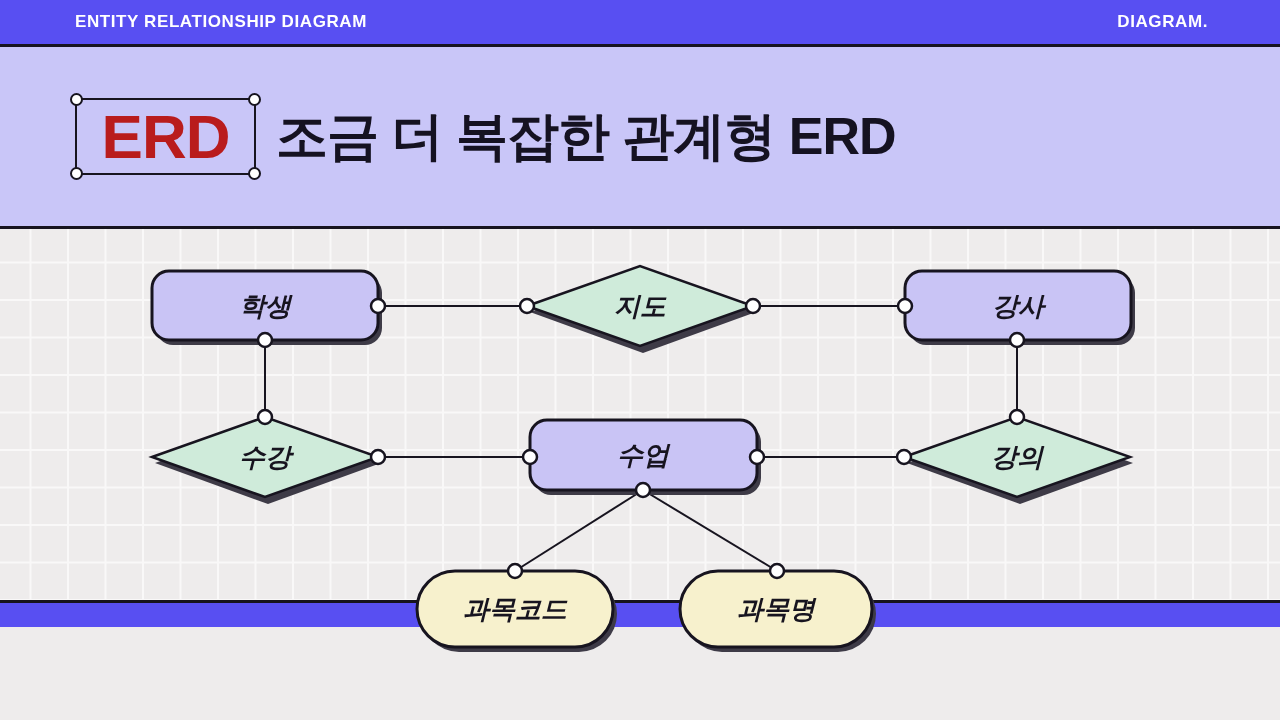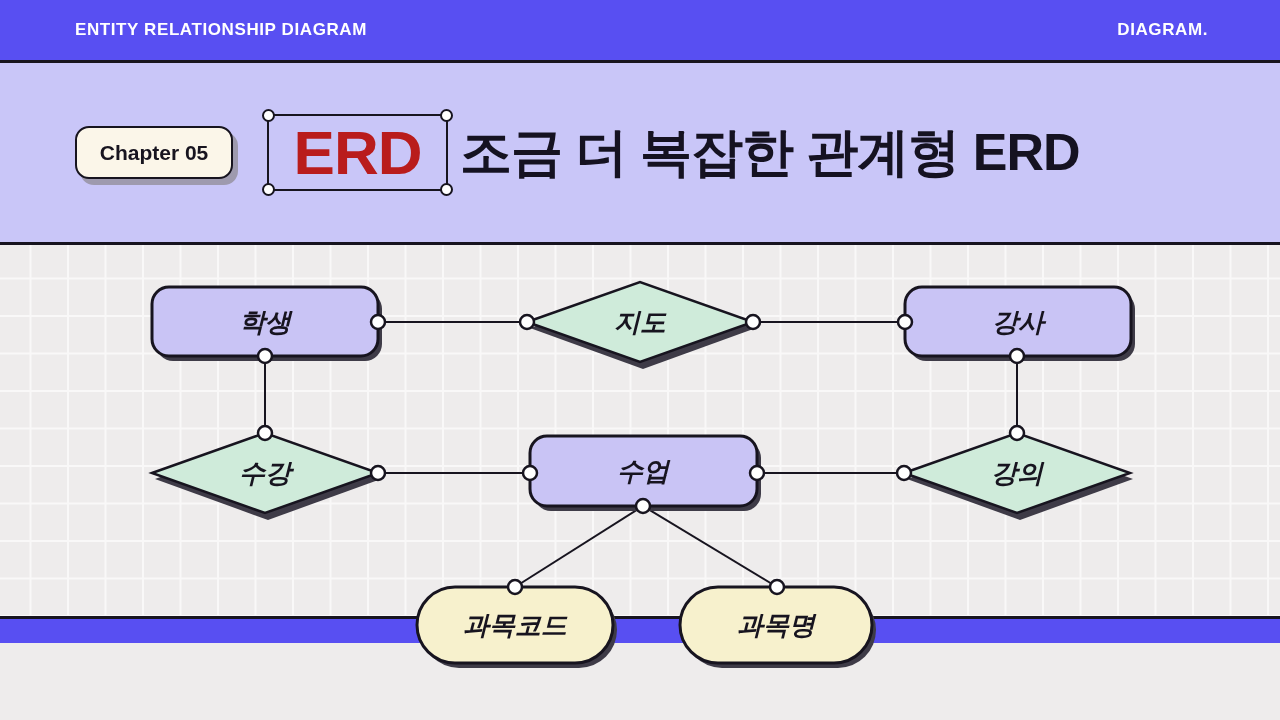--- a/index.html
+++ b/index.html
@@ -3,21 +3,21 @@
 <meta charset="utf-8">
 <style>
   * { margin:0; padding:0; box-sizing:border-box; }
   html,body { width:1280px; height:720px; overflow:hidden; }
   body {
     font-family:"Liberation Sans","DejaVu Sans",sans-serif;
     background:#EEECEC;
     color:#17141F;
   }
   .topbar {
-    height:63px; background:#584FF2;
+    height:47px; background:#584FF2;
     border-bottom:3px solid #17141F;
     display:flex; align-items:center; justify-content:space-between;
     padding:0 72px 0 75px;
   }
   .topbar .bar-text {
     color:#FFFFFF; font-weight:700; font-size:17px; letter-spacing:0.6px;
   }
   .header {
     height:182px; background:#C9C6F8;
     border-bottom:3px solid #17141F;
@@ -46,21 +46,21 @@
   }
   .handle.tl { left:-7px; top:-7px; }
   .handle.tr { right:-7px; top:-7px; }
   .handle.bl { left:-7px; bottom:-7px; }
   .handle.br { right:-7px; bottom:-7px; }
   .erd-word {
     font-size:62px; font-weight:800; letter-spacing:-1px; color:#b91c1c;
     line-height:1;
   }
   .main-title {
-    margin-left:12px;
+    margin-left:20px;
     font-size:52px; font-weight:800; color:#151221;
     letter-spacing:-1px; white-space:nowrap;
   }
   .diagram {
     position:relative;
     height:371px;
     background-color:#EEECEC;
     background-image:
       linear-gradient(#F9F8F8 2px, transparent 2px),
       linear-gradient(90deg, #F9F8F8 2px, transparent 2px);
@@ -80,23 +80,20 @@
 </style>
 </head>
 <body>
 
 <div class="topbar">
   <span class="bar-text">ENTITY RELATIONSHIP DIAGRAM</span>
   <span class="bar-text">DIAGRAM.</span>
 </div>
 
 <div class="header">
-  <div class="chapter-badge">
-    <span>Chapter 05</span>
-  </div>
   <div class="selection-box">
     <span class="handle tl"></span>
     <span class="handle tr"></span>
     <span class="handle bl"></span>
     <span class="handle br"></span>
     <span class="erd-word">ERD</span>
   </div>
   <div class="main-title">조금 더 복잡한 관계형 ERD</div>
 </div>
 

